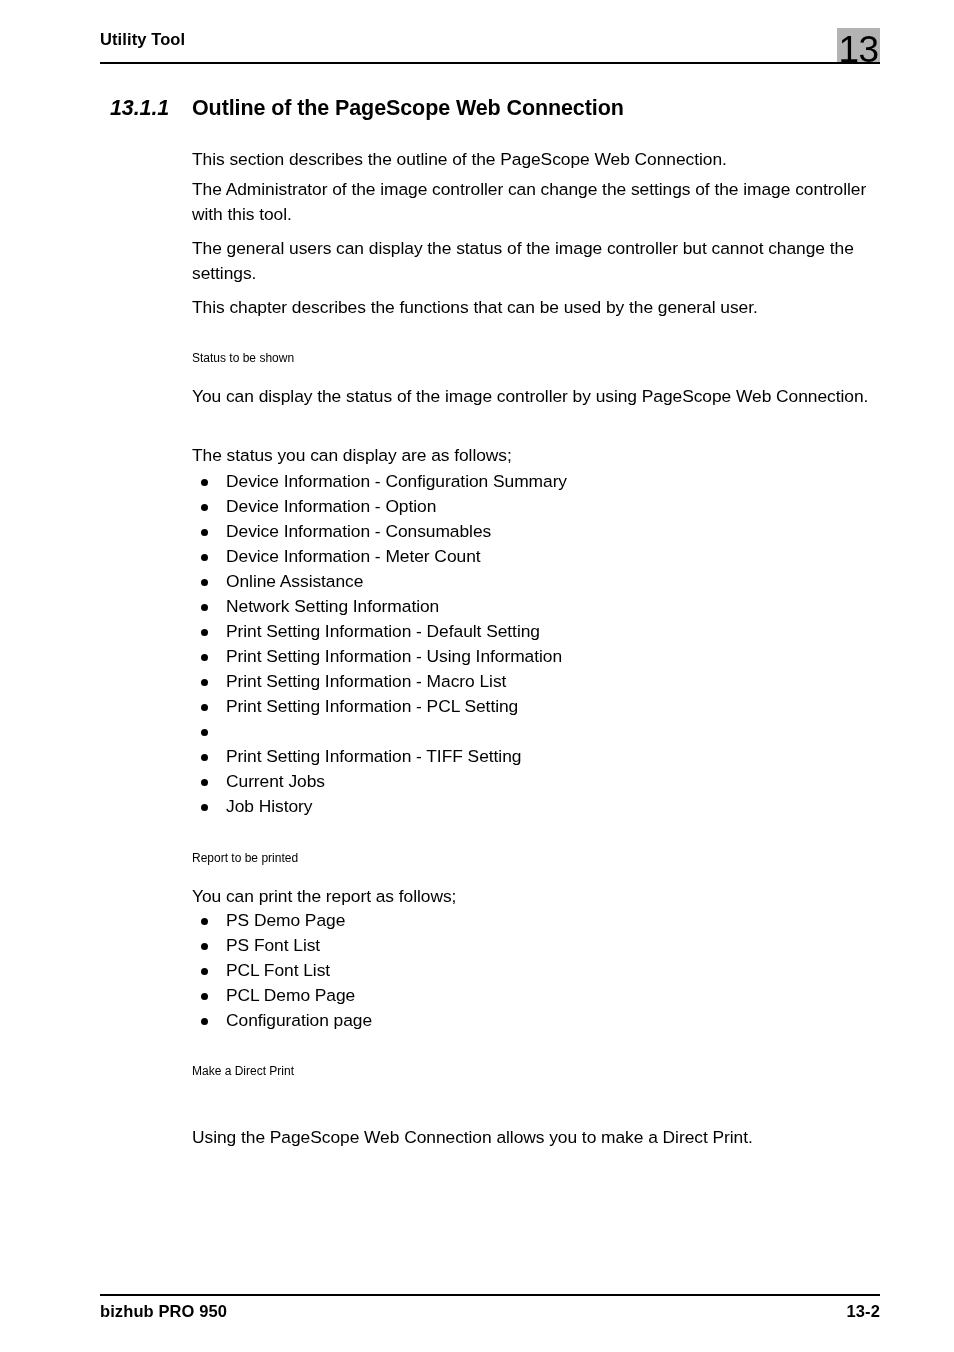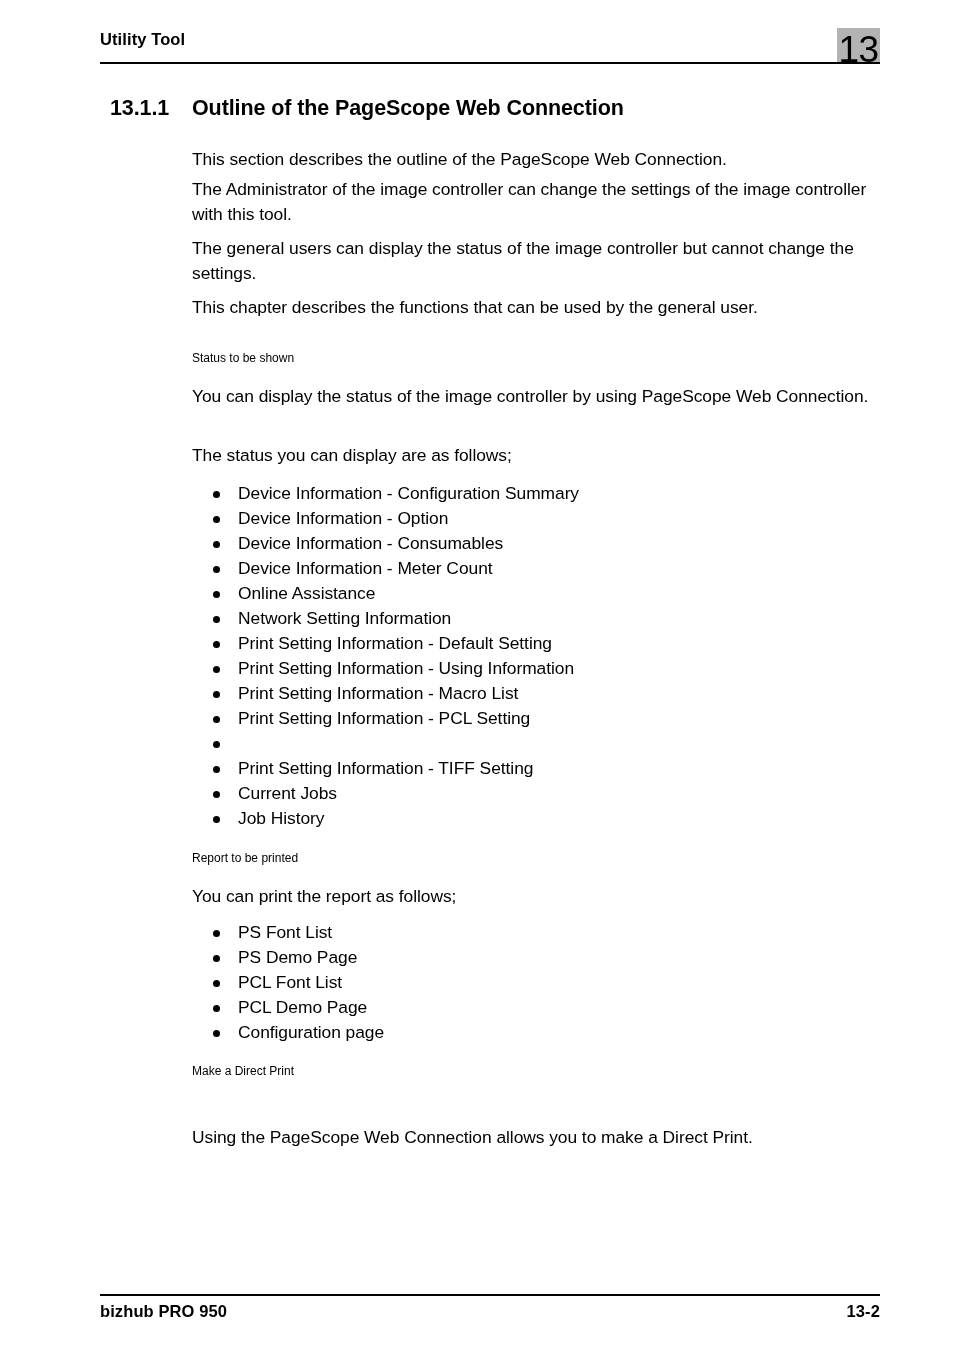--- a/index.html
+++ b/index.html
@@ -80,20 +80,21 @@
     top: 96px;
     width: 780px;
     font-size: 21.5px;
     font-weight: bold;
     letter-spacing: -0.1px;
     white-space: nowrap;
   }
   .section-heading .num {
     display: inline-block;
     width: 82px;
+    font-style: italic;
   }
 
   .body-block {
     position: absolute;
     left: 192px;
     width: 688px;
     font-size: 17.4px;
     line-height: 25px;
     letter-spacing: -0.05px;
   }
@@ -105,21 +106,21 @@
     font-size: 12px;
     font-weight: normal;
     line-height: 22px;
     letter-spacing: 0px;
   }
 
   ul.bullets {
     position: absolute;
     left: 192px;
     width: 688px;
-    margin: 12px;
+    margin: 0;
     padding: 0;
     list-style: none;
     font-size: 17.4px;
     line-height: 25px;
     letter-spacing: -0.05px;
   }
   ul.bullets li {
     position: relative;
     padding-left: 34px;
     height: 25px;
@@ -203,22 +204,22 @@
       <li><span class="dot"></span></li>
       <li><span class="dot"></span><span>Print Setting Information - TIFF Setting</span></li>
       <li><span class="dot"></span><span>Current Jobs</span></li>
       <li><span class="dot"></span><span>Job History</span></li>
     </ul>
 
     <div class="subhead" style="top:847px;">Report to be printed</div>
     <div class="body-block" style="top:884px;">You can print the report as follows;</div>
 
     <ul class="bullets" style="top:908px;">
+      <li><span class="dot"></span><span>PS Demo Page</span></li>
       <li><span class="dot"></span><span>PS Font List</span></li>
-      <li><span class="dot"></span><span>PS Demo Page</span></li>
       <li><span class="dot"></span><span>PCL Font List</span></li>
       <li><span class="dot"></span><span>PCL Demo Page</span></li>
       <li><span class="dot"></span><span>Configuration page</span></li>
     </ul>
 
     <div class="subhead" style="top:1060px;">Make a Direct Print</div>
     <div class="body-block" style="top:1125px;">Using the PageScope Web Connection allows you to make a Direct Print.</div>
 
   </div>
 

